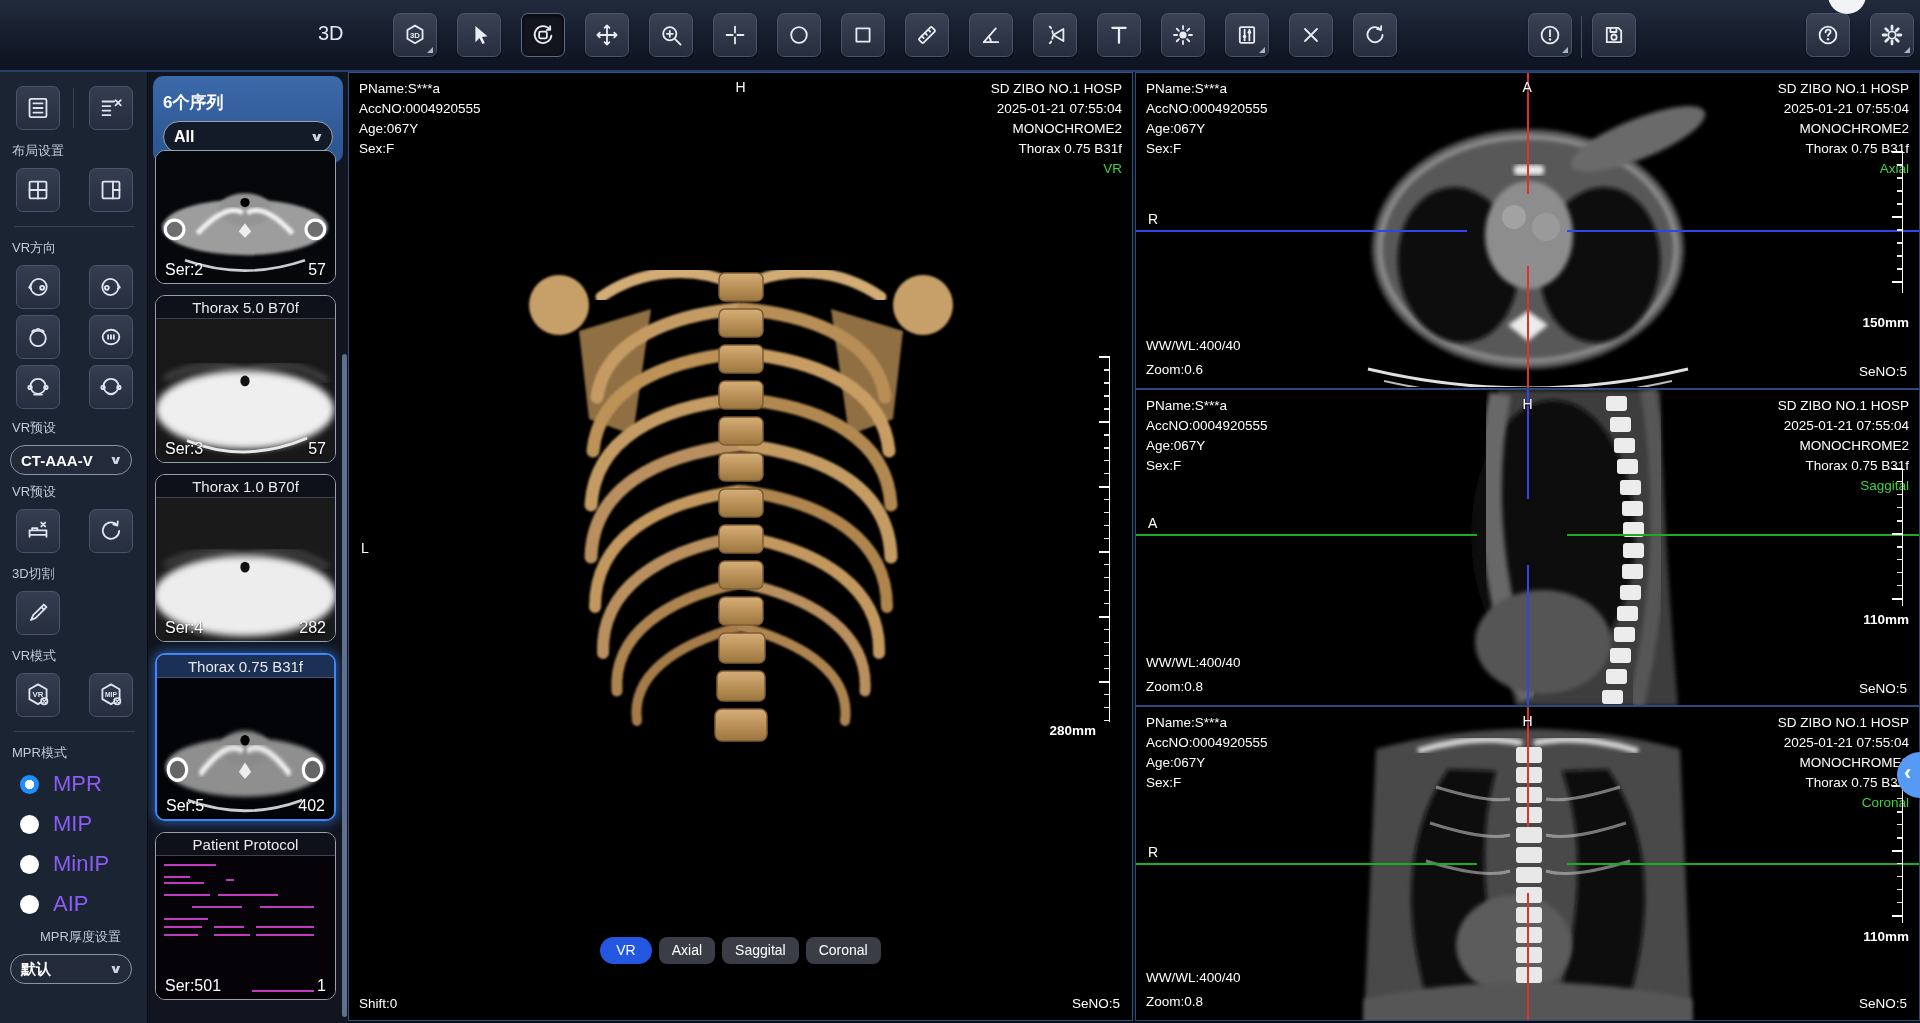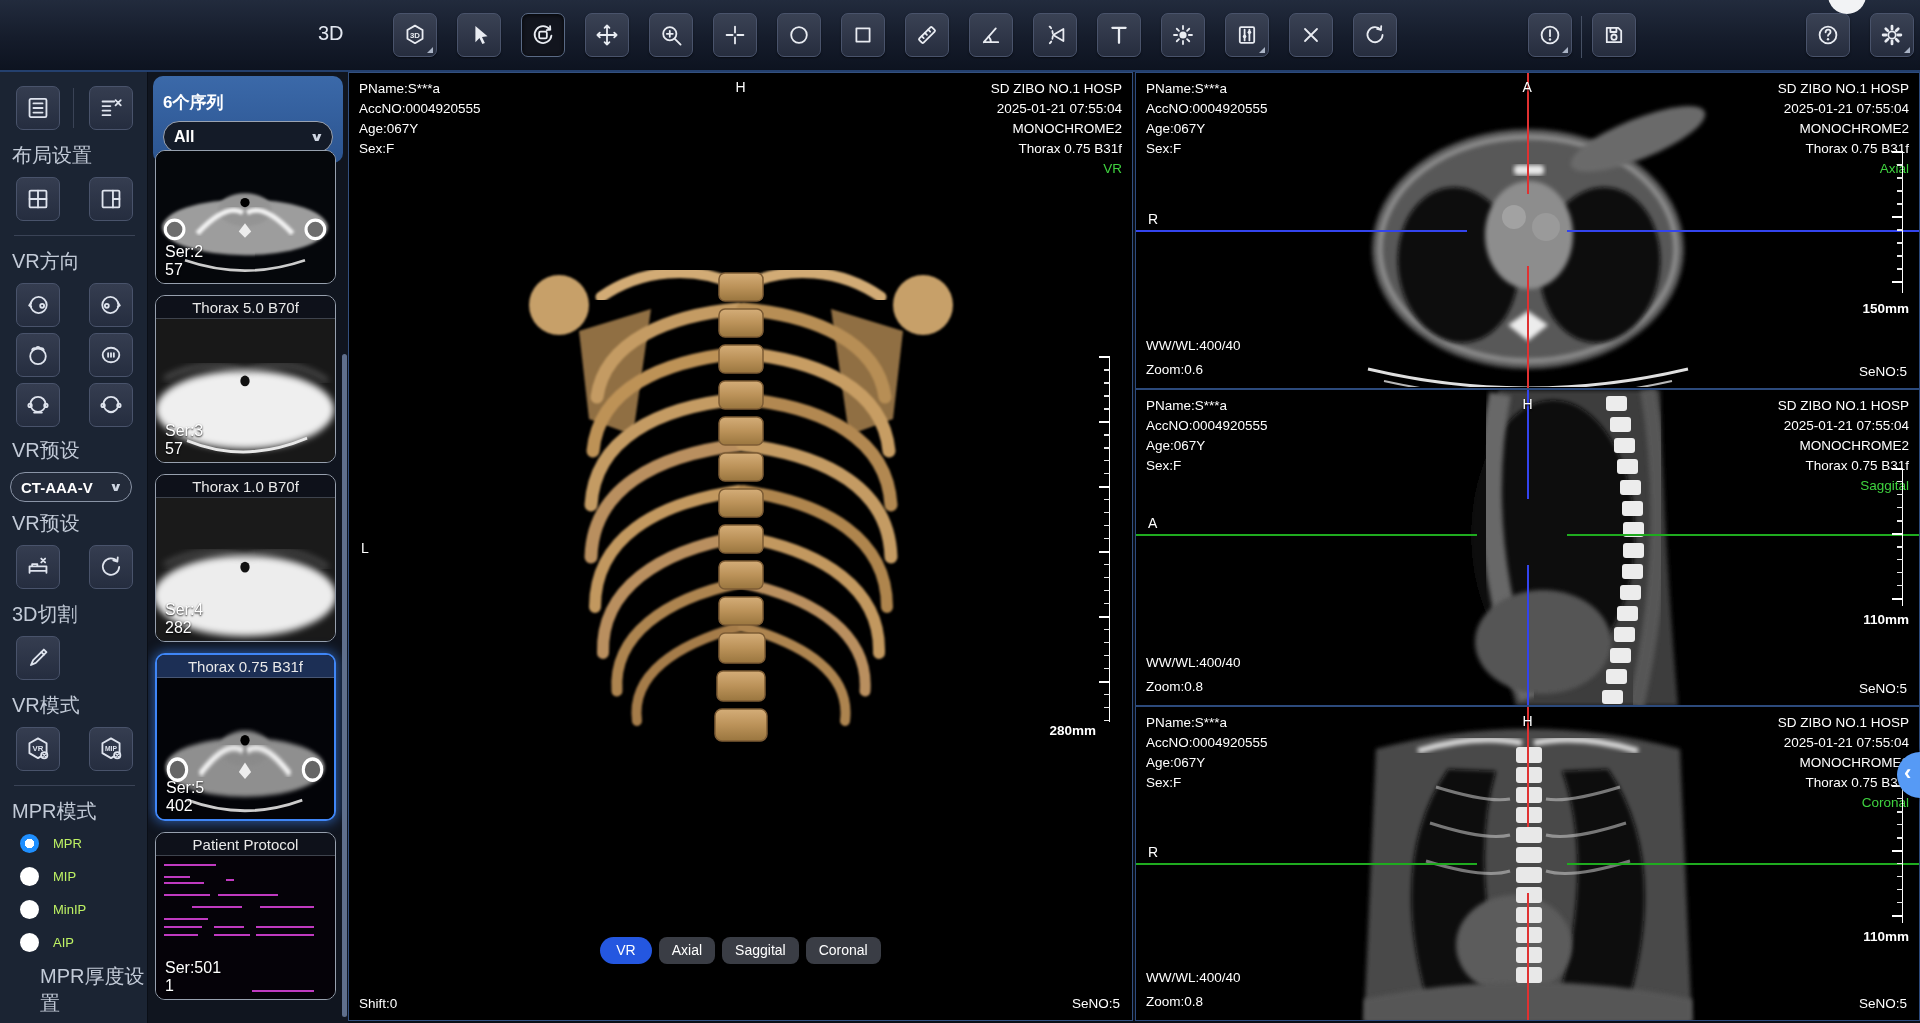--- a/index.html
+++ b/index.html
@@ -41,30 +41,30 @@
   #sidebar { position:absolute; left:0; top:72px; width:148px; height:951px;
     background:#1b2433; border-right:1px solid #0a0e16; padding:8px 0 0 0; overflow:hidden; }
   .sb-row { display:flex; justify-content:space-between; padding:0 14px 0 16px; margin-top:6px; position:relative; }
   .sb-row.single { justify-content:flex-start; }
   .sb-btn { width:44px; height:44px; border-radius:7px; cursor:pointer;
     background:linear-gradient(180deg,#38405262 0%,#27304266 100%);
     background:linear-gradient(180deg,#353d50 0%,#252d3f 100%);
     border:1px solid #49536b; display:flex; align-items:center; justify-content:center; }
   .sb-btn svg { width:26px; height:26px; stroke:#dfe4ee; stroke-width:1.4; fill:none;
     stroke-linecap:round; stroke-linejoin:round; }
-  .sb-label { color:#c2cad7; font-size:20px; padding:12px 0 2px 12px; }
+  .sb-label { color:#c2cad7; font-size:13px; padding:12px 0 2px 12px; }
   .sb-div { height:1px; background:#3a4356; margin:14px 12px 0 14px; }
   .sb-select { margin:6px 10px 0 10px; height:30px; border:1.5px solid #8a94a6; border-radius:16px;
     background:#232b3a; color:#fff; font-size:15px; font-weight:bold; display:flex;
     align-items:center; padding:0 10px; justify-content:space-between; cursor:pointer; width:122px; }
   .sb-select .chev { font-size:12px; color:#cfd6e2; transform:scaleX(1.4); }
   .radio-row { display:flex; align-items:center; gap:14px; padding:7px 0 7px 20px; cursor:pointer; }
   .radio { width:19px; height:19px; border-radius:50%; background:#fff; flex:0 0 auto; }
   .radio.sel { background:radial-gradient(circle,#fff 0 4.5px,#1f8fff 5px); }
-  .radio-label { color:#bef264; font-size:13px; }
+  .radio-label { color:#8b5cf6; font-size:22px; }
   .mini-div { position:absolute; left:73px; top:2px; width:1px; height:40px; background:#3a4356; }
 
   
   #series { position:absolute; left:148px; top:72px; width:200px; height:951px;
     background:#10151f; overflow:hidden; }
   #series-head { margin:4px 5px 0 5px; border-radius:10px; padding:15px 10px 10px 10px;
     background:linear-gradient(180deg,#3b69a9 0%,#2b5490 100%); }
   #series-count { color:#fff; font-size:17px; font-weight:bold; padding-bottom:7px; }
   #series-filter { height:32px; border:1.5px solid #9aa3b2; border-radius:16px; background:#141b28;
     color:#fff; font-size:16px; font-weight:bold; display:flex; align-items:center;
@@ -74,21 +74,21 @@
     overflow:hidden; margin-bottom:11px; cursor:pointer; height:168px; }
   .card.first { height:134px; }
   .card.selected { border:2.5px solid #3f86f7; box-shadow:0 0 12px 2px rgba(63,134,247,.55); }
   .card-title { height:23px; line-height:23px; text-align:center; color:#e9e9e9; font-size:15px;
     background:rgba(16,20,30,.8); border-bottom:1px solid rgba(151,160,174,.35);
     white-space:nowrap; overflow:hidden; }
   .card.selected .card-title { background:#1c2f55; }
   .card-img { position:absolute; left:0; right:0; top:23px; bottom:0; }
   .card.first .card-img { top:0; }
   .card-foot { position:absolute; left:9px; right:9px; bottom:4px; display:flex;
-    justify-content:space-between; color:#fff; font-size:16px; text-shadow:0 1px 2px #000;flex-direction:column; }
+    justify-content:space-between; color:#fff; font-size:16px; text-shadow:0 1px 2px #000; }
   #series-scroll { position:absolute; right:1px; top:282px; bottom:6px; width:5px;
     border-radius:3px; background:#5f6f8c; cursor:pointer; }
   .proto-bar { position:absolute; height:2px; background:#c03ac0; }
 
   
   .vp { position:absolute; background:#000; overflow:hidden; }
   #vp-main { left:348px; top:72px; width:785px; height:949px; border:1px solid #33507f; }
   #vp-axial { left:1135px; top:72px; width:785px; height:317px; border:1px solid #2c4a7c; }
   #vp-sag { left:1135px; top:389px; width:785px; height:317px; border:1px solid #2c4a7c; }
   #vp-cor { left:1135px; top:706px; width:785px; height:315px; border:1px solid #2c4a7c; }
@@ -659,21 +659,21 @@
     <div class="ov st-block">
       <div>SD ZIBO NO.1 HOSP</div>
       <div>2025-01-21 07:55:04</div>
       <div>MONOCHROME2</div>
       <div>Thorax 0.75 B31f</div>
       <div class="green">Axial</div>
     </div>
     <div class="ov o-top">A</div>
     <div class="ov o-left" style="top:calc(50% - 22px);">R</div>
     <div class="ruler" style="right:16px;top:78px;height:142px;"></div>
-    <div class="scale-label" style="right:10px;top:228px;">150mm</div>
+    <div class="scale-label" style="right:10px;top:242px;">150mm</div>
     <div class="ov bl-block">
       <div style="line-height:24px;">WW/WL:400/40</div>
       <div style="line-height:24px;">Zoom:0.6</div>
     </div>
     <div class="ov seno">SeNO:5</div>
   </div>
 
   <div class="vp" id="vp-sag">
     <svg style="position:absolute;left:212px;top:0;" width="360" height="316" viewBox="0 0 360 316">
       <defs>

